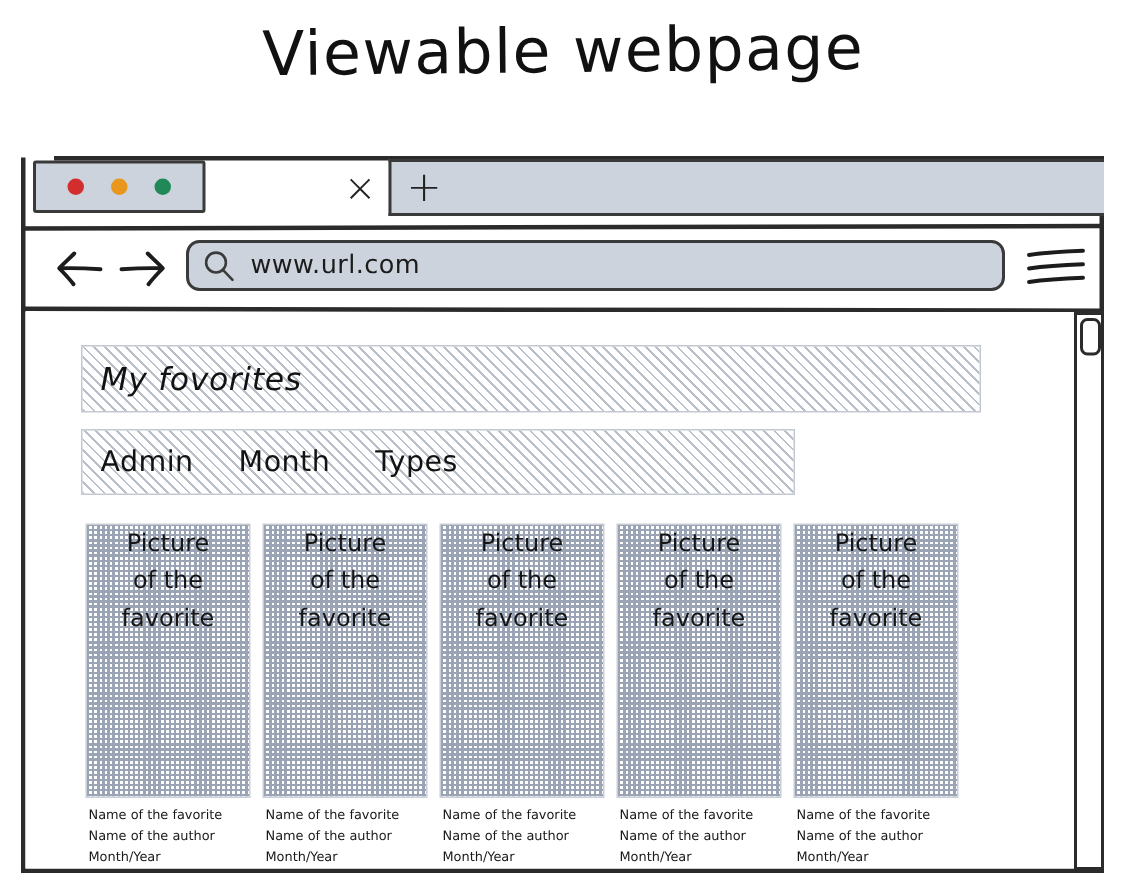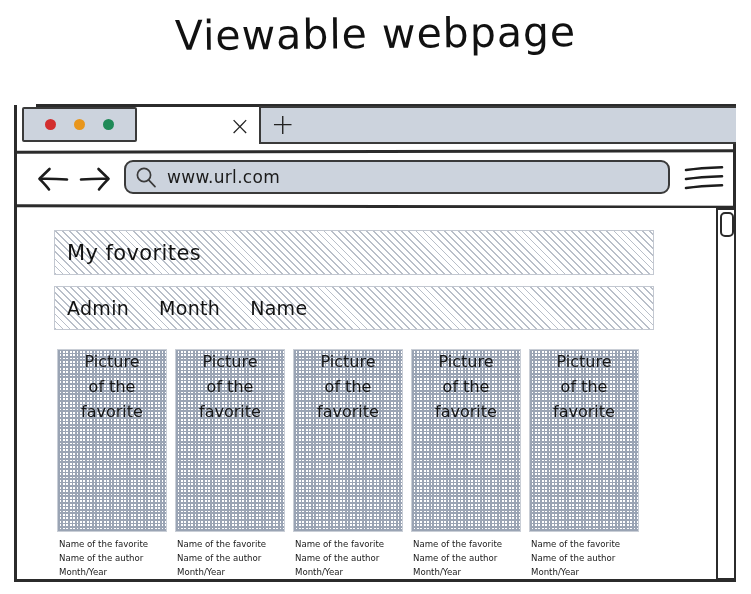--- a/index.html
+++ b/index.html
@@ -188,26 +188,27 @@
     width: 600px; height: 45px;
     display: flex;
     align-items: center;
   }
   .site-header-title {
     margin-left: 12px;
     font-family: "DejaVu Sans", sans-serif;
     font-size: 21px;
     color: #121212;
     letter-spacing: 0.4px;
+    font-style: italic;
   }
 
   .site-nav {
     position: absolute;
     left: 40px; top: 182px;
-    width: 600px; height: 44px;
+    width: 476px; height: 44px;
     display: flex;
     align-items: center;
   }
   .nav-item {
     font-family: "DejaVu Sans", sans-serif;
     font-size: 19px;
     color: #121212;
     letter-spacing: 0.3px;
   }
   .nav-item:nth-of-type(1) { margin-left: 12px; }
@@ -337,21 +338,21 @@
 
   <div class="viewport"></div>
 
   <div class="site-header hatch-diagonal">
     <span class="site-header-title">My fovorites</span>
   </div>
 
   <div class="site-nav hatch-diagonal">
     <span class="nav-item">Admin</span>
     <span class="nav-item">Month</span>
-    <span class="nav-item">Name</span>
+    <span class="nav-item">Types</span>
   </div>
 
   <div class="card-grid">
 
     <div class="card">
       <div class="card-thumb hatch-cross">
         <span class="card-thumb-line">Picture</span>
         <span class="card-thumb-line">of the</span>
         <span class="card-thumb-line">favorite</span>
       </div>

